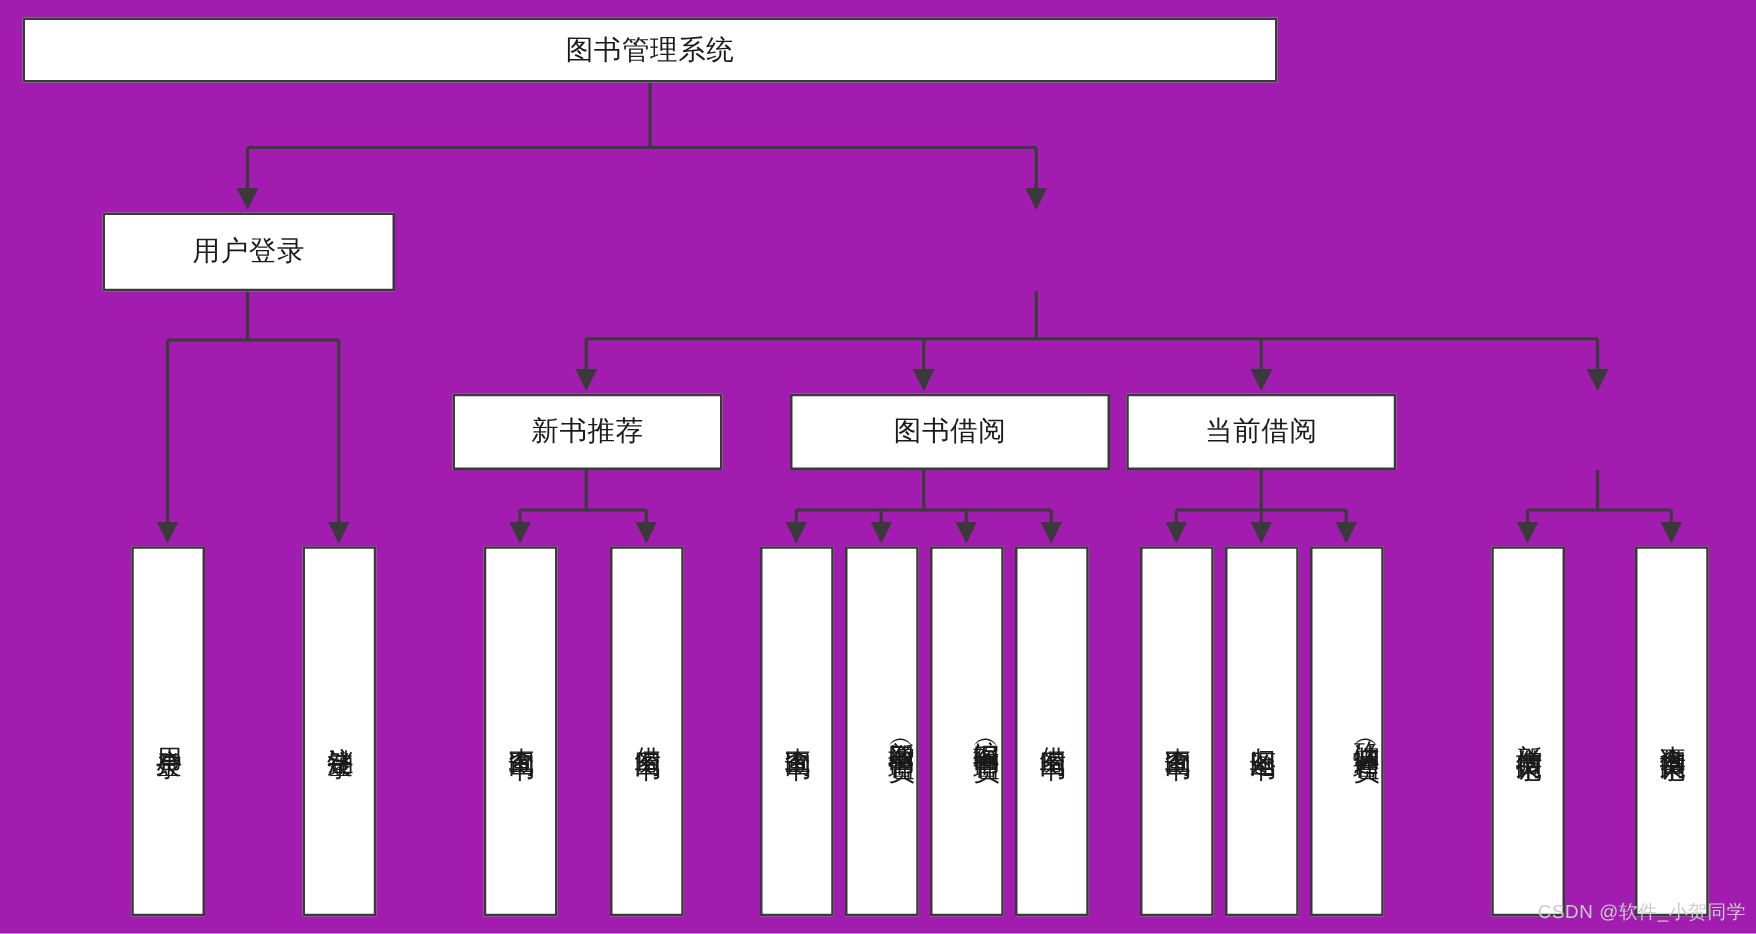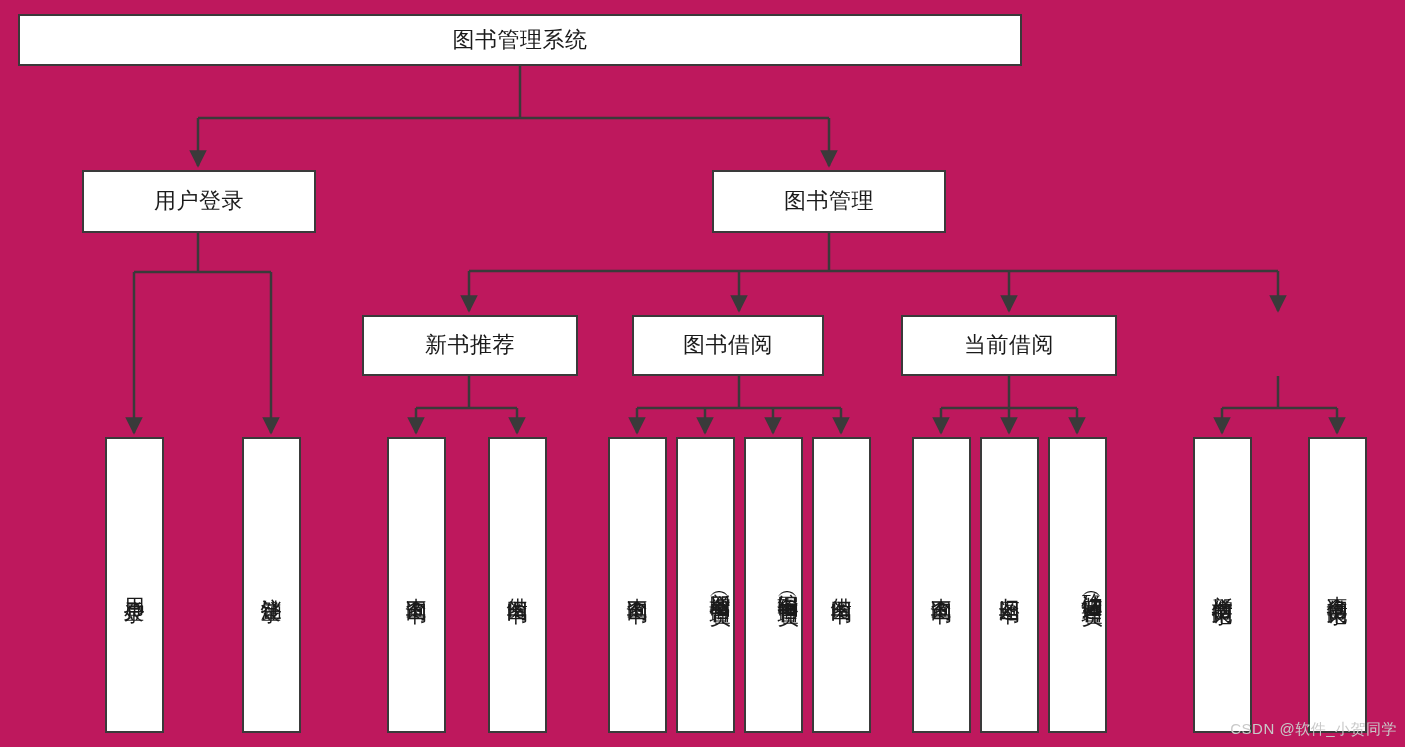--- a/index.html
+++ b/index.html
@@ -8,21 +8,21 @@
     padding: 0;
     background: #ffffff;
   }
   body {
     font-family: "Liberation Sans", "DejaVu Sans", sans-serif;
   }
   #diagram-root {
     position: relative;
     width: 1405px;
     height: 747px;
-    background: #be185d;
+    background: #a21caf;
     overflow: hidden;
   }
   #diagram-svg {
     position: absolute;
     left: 0;
     top: 0;
     width: 1405px;
     height: 747px;
   }
   .node {
@@ -126,28 +126,25 @@
     </g>
   </svg>
 
   <div class="node horizontal" style="left:18px; top:14px; width:1004px; height:52px;">
     <span class="node-label">图书管理系统</span>
   </div>
 
   <div class="node horizontal" style="left:82px; top:170px; width:234px; height:63px;">
     <span class="node-label">用户登录</span>
   </div>
-  <div class="node horizontal" style="left:712px; top:170px; width:234px; height:63px;">
-    <span class="node-label">图书管理</span>
-  </div>
 
   <div class="node horizontal" style="left:362px; top:315px; width:216px; height:61px;">
     <span class="node-label">新书推荐</span>
   </div>
-  <div class="node horizontal" style="left:632px; top:315px; width:192px; height:61px;text-align:center;">
+  <div class="node horizontal" style="left:632px; top:315px; width:256px; height:61px;text-align:center;">
     <span class="node-label">图书借阅</span>
   </div>
   <div class="node horizontal" style="left:901px; top:315px; width:216px; height:61px;">
     <span class="node-label">当前借阅</span>
   </div>
 
   <div class="node vertical v-mid" style="left:105px; top:437px; width:59px; height:296px;">
     <span class="node-label">用户登录</span>
   </div>
   <div class="node vertical v-mid" style="left:242px; top:437px; width:59px; height:296px;">

